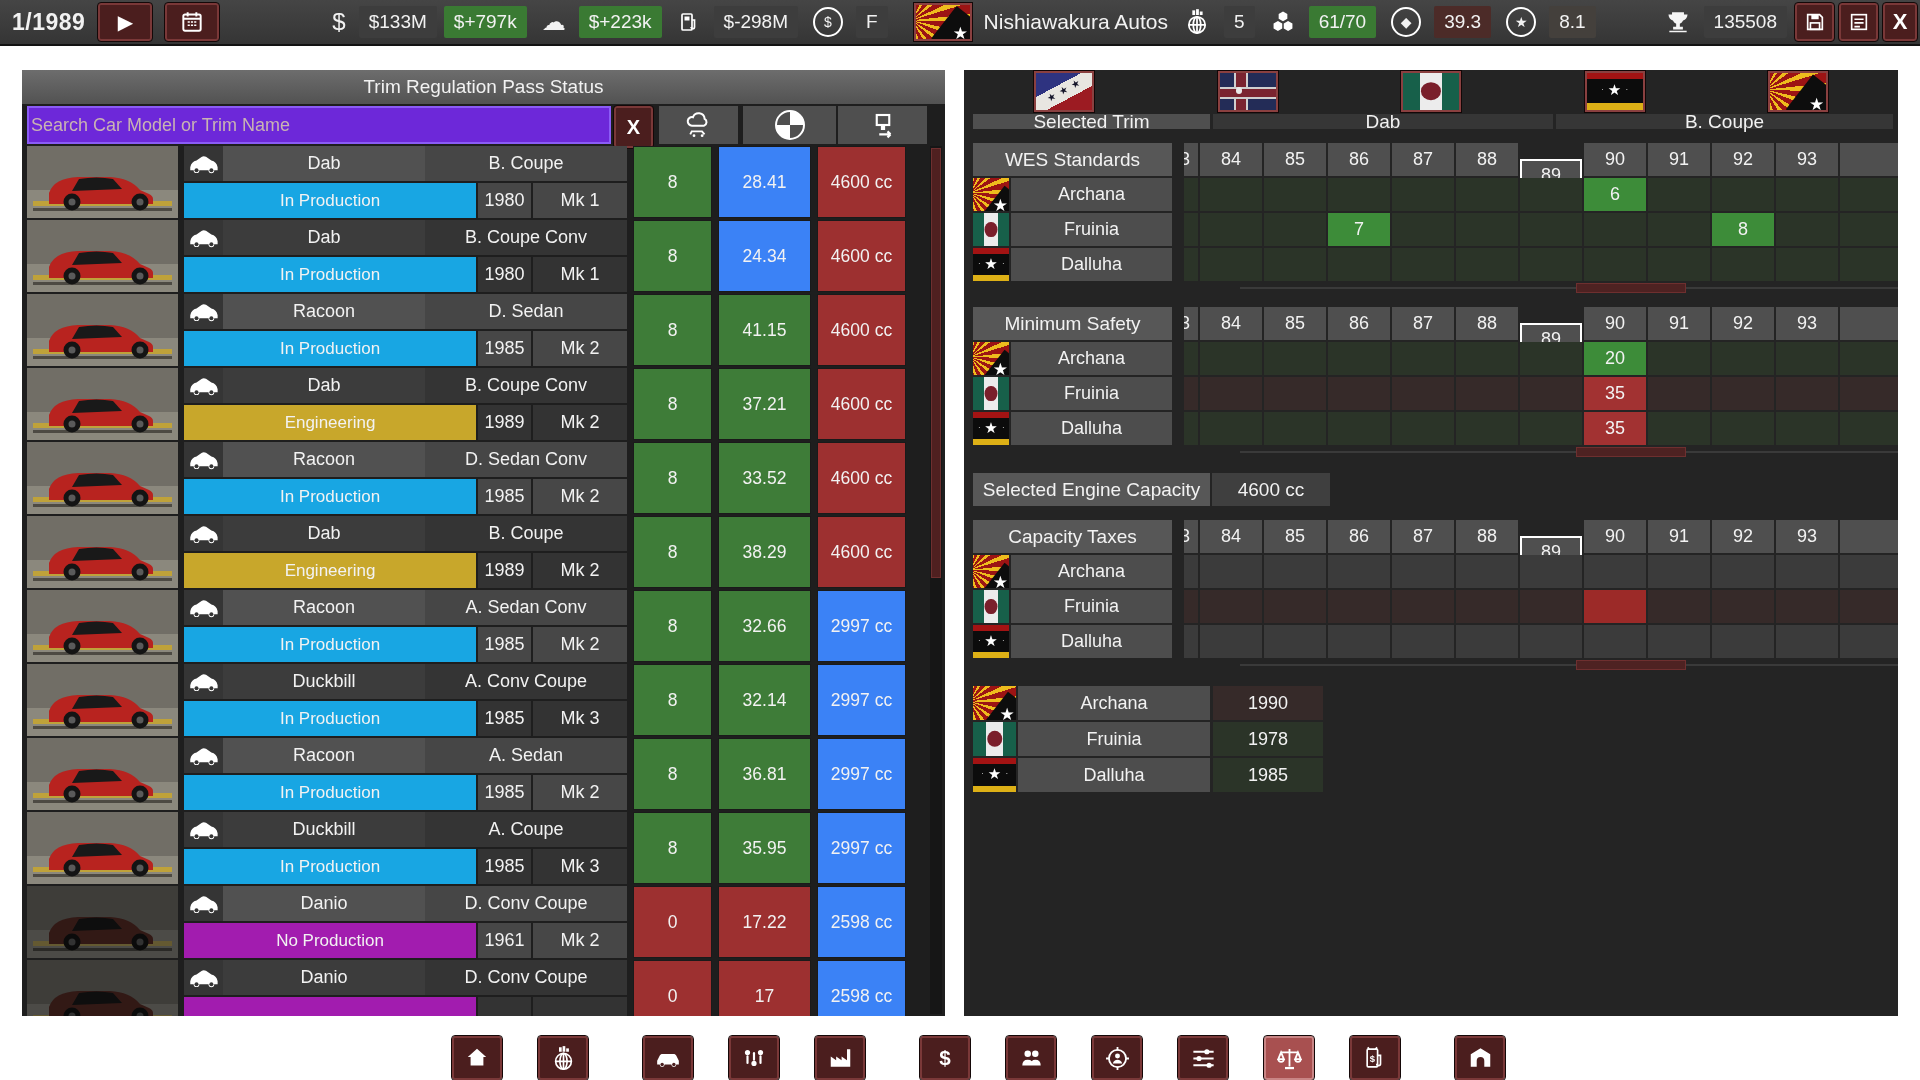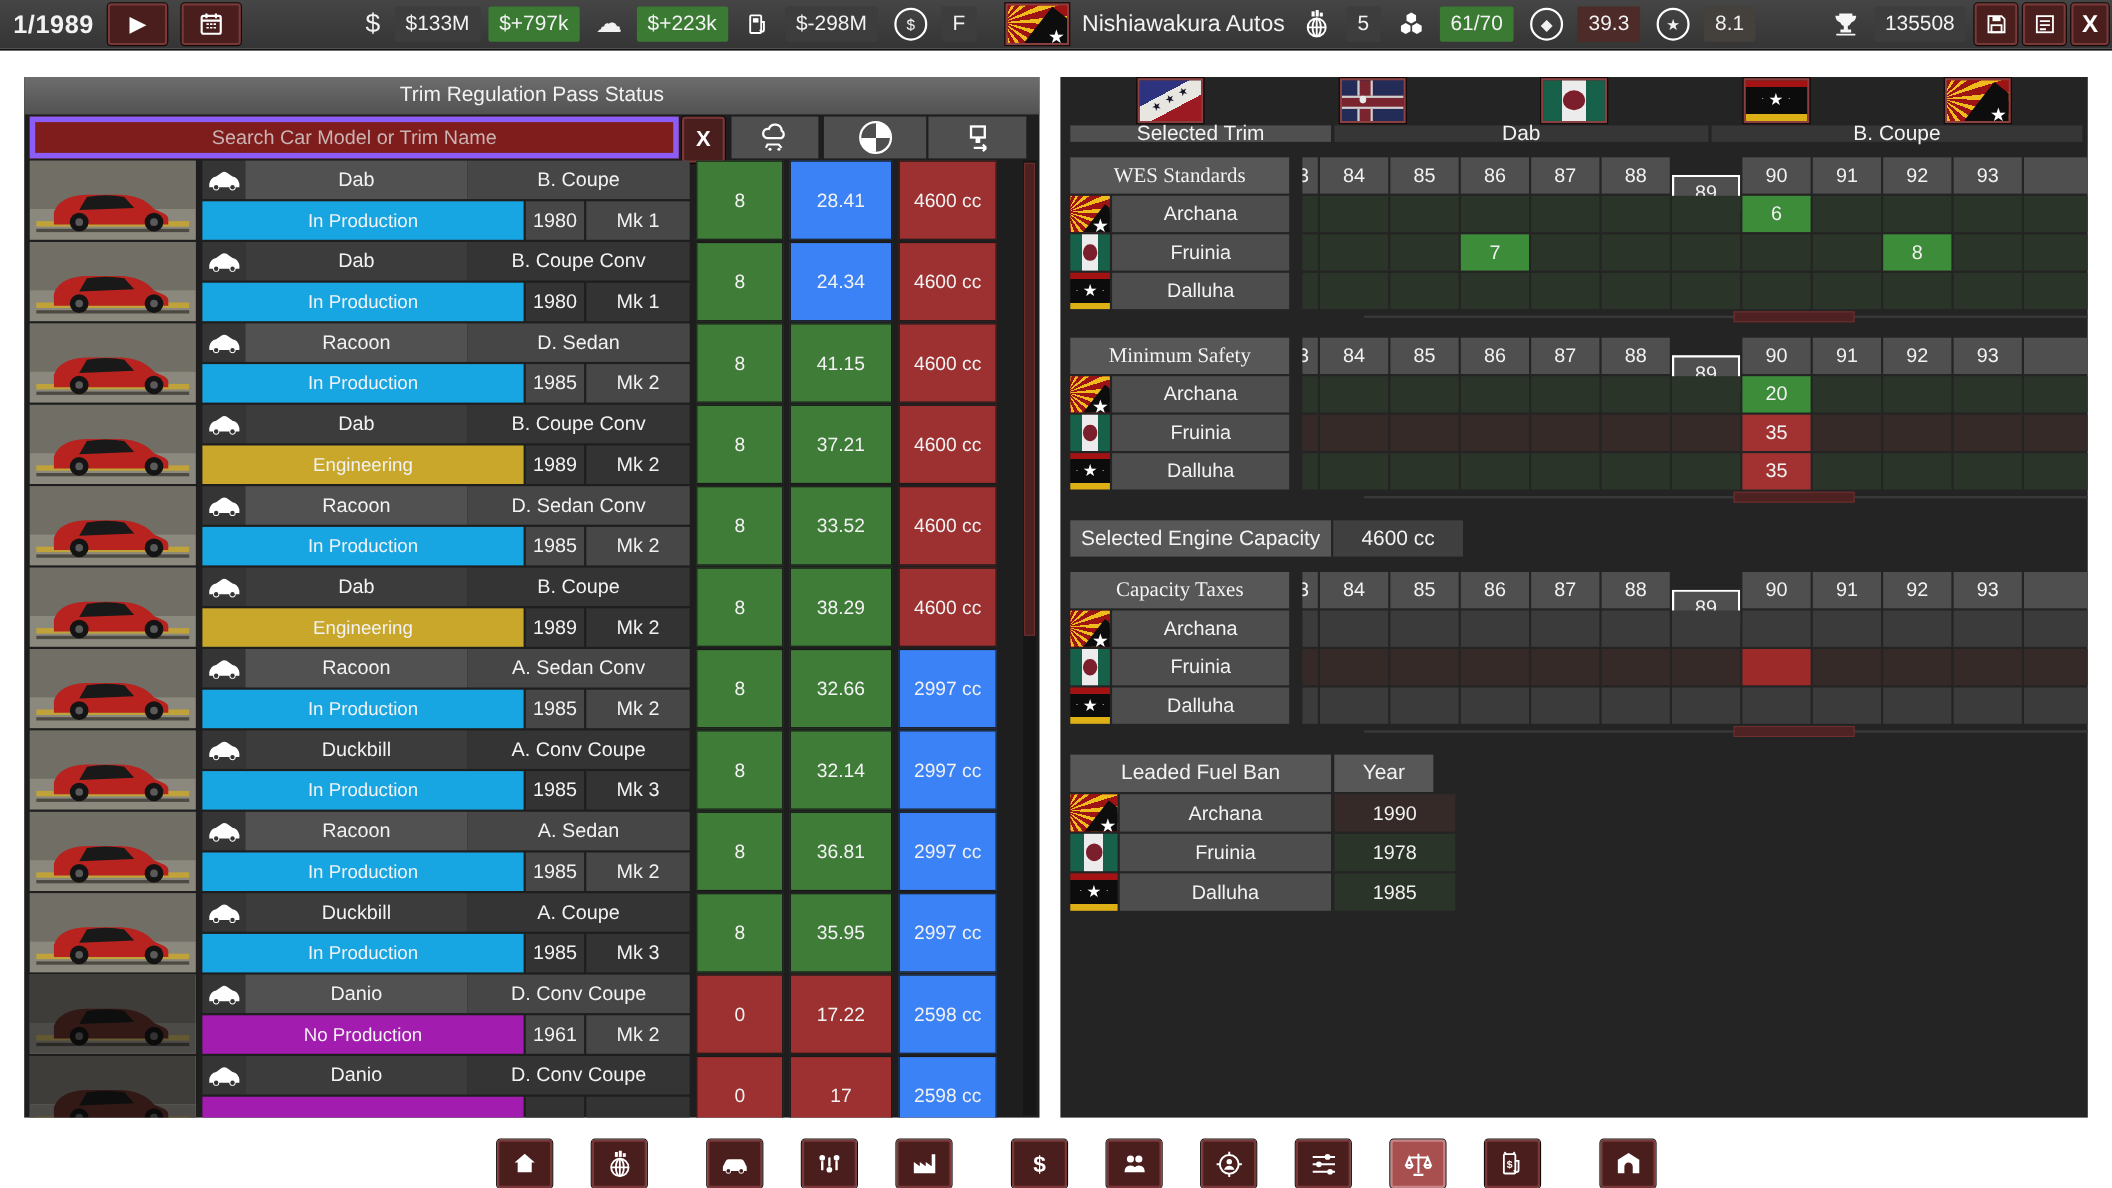--- a/index.html
+++ b/index.html
@@ -39,22 +39,22 @@
   .flag.hetvesia .em{position:absolute;left:29%;top:40%;width:11%;height:18%;background:#e8e8e8;border-radius:50%;}
   .flag.fruinia{background:linear-gradient(90deg,#17604a 0 30%,#ececec 30% 70%,#17604a 70%);}
   .flag.fruinia .dot{position:absolute;left:50%;top:50%;width:36%;height:48%;transform:translate(-50%,-50%);background:#7a1f2b;border-radius:50%;}
   .flag.dalluha{background:linear-gradient(180deg,#a31313 0 17%,#0c0c0c 17% 82%,#ddb016 82%);}
   .flag.dalluha .st{position:absolute;left:50%;top:48%;transform:translate(-50%,-50%);color:#fff;font-size:15px;white-space:nowrap;}
   .flag.dalluha .st small{font-size:8px;vertical-align:3px;}
   
   #leftpanel{position:absolute;left:22px;top:70px;width:923px;height:946px;background:#1e1e1e;overflow:hidden;}
   #lp-title{height:34px;background:linear-gradient(180deg,#6d6d6d,#525252);display:flex;align-items:center;justify-content:center;font-size:19px;}
   #lp-search-row{height:38px;margin-top:2px;display:flex;}
-  #lp-search{width:576px;margin-left:5px;background:#7f1d1d;border:5px solid #8b5cf6;color:#efe3e3;
-    font-size:18px;text-align:center;font-family:"Liberation Sans",sans-serif;}
+  #lp-search{width:576px;margin-left:5px;background:#6d28d9;border:2px solid #8b5cf6;color:#efe3e3;
+    font-size:18px;font-family:"Liberation Sans",sans-serif;}
   #lp-search::placeholder{color:#c9b3b3;opacity:1;}
   #lp-clear{width:35px;height:38px;margin-left:3px;font-size:20px;font-weight:bold;}
   .col-ico{width:79px;height:38px;background:#4f4f4f;margin-left:6px;display:flex;align-items:center;justify-content:center;}
   .col-ico.w2{width:93px;margin-left:5px;}
   .col-ico.w3{width:89px;margin-left:2px;}
   #lp-rows{position:absolute;left:0;top:76px;width:904px;}
   .trow{display:grid;grid-template-columns:151px 443px 79px 93px 89px;column-gap:6px;height:72px;margin:0 0 2px 5px;}
   .thumb{position:relative;overflow:hidden;background:#75726a;}
   .thumb.dark svg{filter:brightness(.55) saturate(.7);}
   .tmain{display:grid;grid-template-rows:35px 35px;row-gap:2px;}
@@ -74,21 +74,21 @@
   #lp-vthumb{position:absolute;left:1px;top:2px;width:10px;height:430px;background:#4f2020;border:1px solid #6e2f2f;box-sizing:border-box;}
   
   #rightpanel{position:absolute;left:964px;top:70px;width:934px;height:946px;background:#242424;overflow:hidden;}
   #rp-flags{height:40px;margin-top:1px;display:flex;align-items:center;justify-content:space-between;padding:0 70px;}
   .rp-flag{width:56px;height:37px;border:2px solid #8a4040;outline:1px solid #120707;cursor:pointer;}
   #rp-selrow{display:flex;margin:3px 0 0 9px;height:15px;column-gap:3px;}
   .selbox{background:#4f4f4f;display:flex;align-items:center;justify-content:center;font-size:19px;}
   .selbox.dim{background:#363636;}
   .rtable{margin:14px 0 0 9px;}
   .rtr{display:flex;height:33px;margin-bottom:2px;}
-  .rtr.hdr .label{width:237px;background:#575757;display:flex;align-items:center;justify-content:center;font-size:19px;font-family:Liberation Serif, serif;}
+  .rtr.hdr .label{width:237px;background:#575757;display:flex;align-items:center;justify-content:center;font-size:19px;}
   .rowflag{width:43px;height:33px;}
   .rowname{width:192px;margin-left:2px;background:#4d4d4d;display:flex;align-items:center;justify-content:center;font-size:18px;}
   .ycells{display:flex;margin-left:12px;}
   .ycell{width:62px;height:33px;margin-right:2px;display:flex;align-items:center;justify-content:center;font-size:18px;box-sizing:border-box;}
   .ycell.part{width:14px;margin-right:2px;overflow:hidden;justify-content:flex-start;}
   .ycell.part span{margin-left:-14px;}
   .ycell.partR{width:58px;margin-right:0;}
   .yh{background:#4f4f4f;}
   .yh.hl{box-shadow:inset 0 0 0 2px #ffffff;margin-top:16px;}
   .t-green{background:#2b3428;} .t-red{background:#362a29;} .t-neutral{background:#3b3b3b;}
@@ -977,24 +977,20 @@
             <div class="ycell t-neutral"></div>
             <div class="ycell partR t-neutral"></div>
           </div>
         </div>
         <div class="hscroll">
           <div class="line"></div>
           <div class="thumb"></div>
         </div>
       </div>
       <div id="fuelban">
-        <div class="fb-hdr">
-          <div class="label">Leaded Fuel Ban</div>
-          <div class="ylab">Year</div>
-        </div>
         <div class="fb-row">
           <div class="flag archana rowflag">
             <span class="rays"></span>
             <span class="corner"></span>
             <span class="st">★</span>
           </div>
           <div class="rowname">Archana</div>
           <div class="fb-year t-red">1990</div>
         </div>
         <div class="fb-row">

